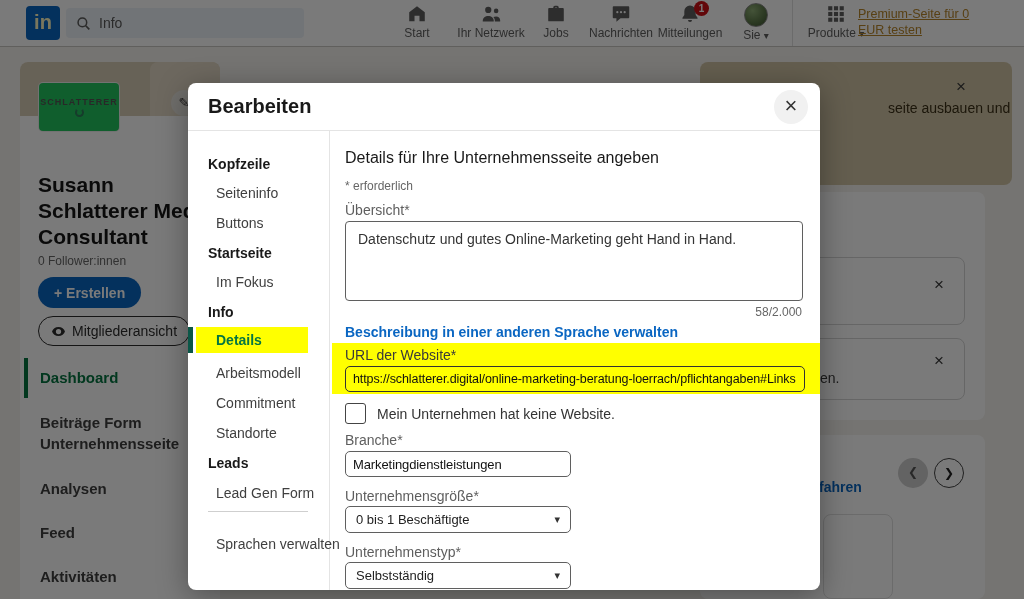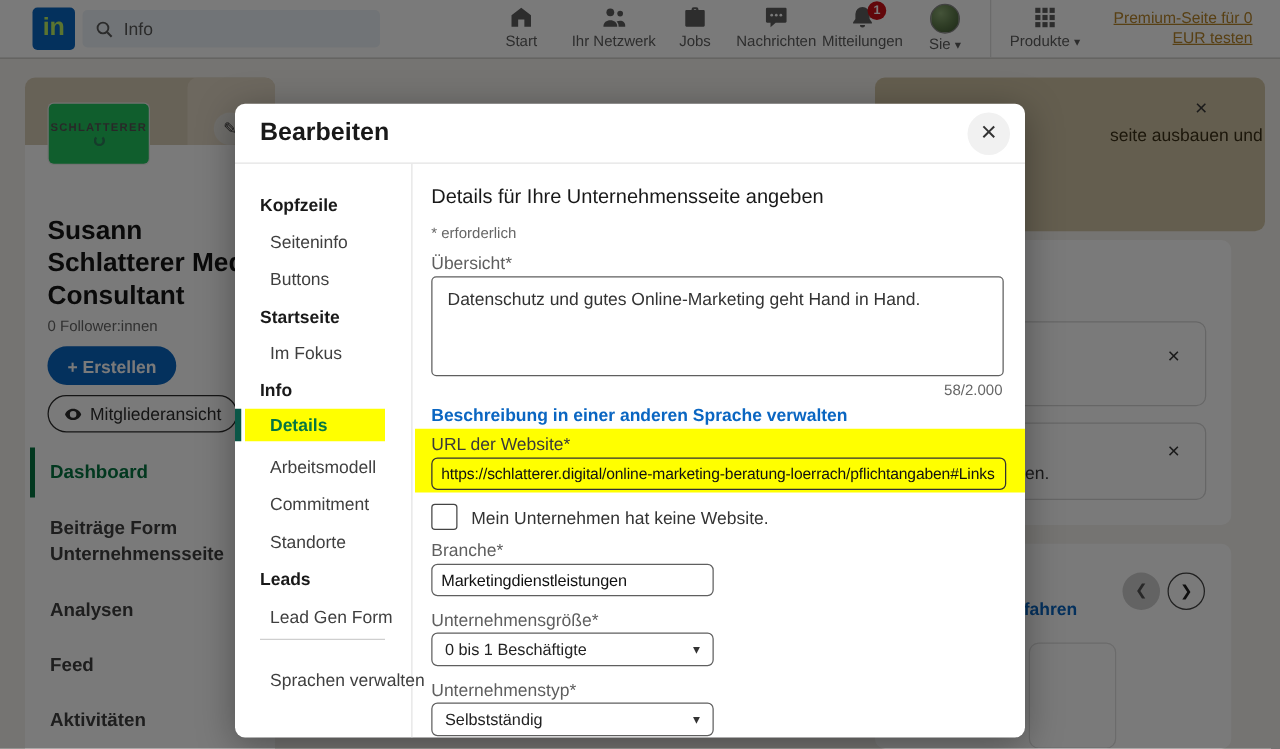--- a/index.html
+++ b/index.html
@@ -1,32 +1,32 @@
 <!DOCTYPE html>
 <html><head>
 <meta charset="utf-8">
 <style>
   * { margin:0; padding:0; box-sizing:border-box; }
   body { font-family:"Liberation Sans","DejaVu Sans",sans-serif; background:#555; }
   .screen { position:relative; width:1024px; height:599px; overflow:hidden; background:#f4f2ee; }
 
   
   .navbar { position:absolute; left:0; top:0; width:1024px; height:46px; background:#ffffff; box-shadow:0 1px 0 rgba(0,0,0,.18); z-index:1; }
-  .li-logo { position:absolute; left:26px; top:6px; width:34px; height:34px; background:#0a66c2; border-radius:4px; color:#bef264; font-weight:bold; font-size:20px; text-align:center; line-height:32px; }
+  .li-logo { position:absolute; left:26px; top:6px; width:34px; height:34px; background:#0a66c2; border-radius:4px; color:#fef9c3; font-weight:bold; font-size:20px; text-align:center; line-height:32px; }
   .search { position:absolute; left:66px; top:8px; width:238px; height:30px; background:#edf3f8; border-radius:4px; display:flex; align-items:center; gap:8px; padding-left:10px; color:#5a5a5a; }
   .search svg { width:15px; height:15px; color:#5a5a5a; }
   .search-ph { font-size:14px; color:#5a5a5a; }
   .nav-item { position:absolute; top:3px; width:80px; height:42px; display:flex; flex-direction:column; align-items:center; color:#5f5f5f; }
   .nav-item svg { width:22px; height:22px; fill:#5f5f5f; }
   .nav-label { font-size:12px; margin-top:1px; white-space:nowrap; }
   .badge { position:absolute; top:-2px; left:44px; min-width:15px; height:15px; background:#cc1016; border-radius:8px; color:#fff; font-size:10px; font-weight:bold; text-align:center; line-height:15px; padding:0 3px; }
   .avatar { width:24px; height:24px; border-radius:50%; background:radial-gradient(circle at 35% 30%, #8fae77 0%, #5d7a4a 55%, #3c5230 100%); border:1px solid #888; }
   .caret { font-size:10px; }
   .nav-divider { position:absolute; left:792px; top:0; width:1px; height:46px; background:#e0e0e0; }
-  .premium { position:absolute; left:858px; top:6px; width:144px; text-align:right; font-size:12.5px; color:#b8862b; text-decoration:underline; line-height:16px; }
+  .premium { position:absolute; left:858px; top:6px; width:144px; text-align:left; font-size:12.5px; color:#b8862b; text-decoration:underline; line-height:16px; }
 
   
   .side-card { position:absolute; left:20px; top:62px; width:200px; height:537px; background:#ffffff; border-radius:8px 8px 0 0; z-index:1; }
   .cover { position:absolute; left:0; top:0; width:200px; height:54px; background:#d8ccb6; border-radius:8px 8px 0 0; overflow:hidden; }
   .cover-accent { position:absolute; left:130px; top:0; width:70px; height:68px; background:#e4dac6; border-radius:8px; }
   .logo-box { position:absolute; left:19px; top:21px; width:80px; height:48px; background:#22c55e; border-radius:4px; box-shadow:0 0 0 1px #eee; display:flex; flex-direction:column; align-items:center; justify-content:center; }
   .logo-text { font-size:9px; font-weight:bold; letter-spacing:1px; color:#555; }
   .logo-ring { width:9px; height:9px; border:2px solid #2e7d5b; border-radius:50%; border-top-color:transparent; margin-top:1px; }
   .edit-cover { position:absolute; left:151px; top:28px; width:26px; height:26px; border-radius:50%; background:#e9e5df; text-align:center; line-height:25px; font-size:13px; color:#333; }
   .page-name { position:absolute; left:18px; top:110px; width:170px; font-size:21px; font-weight:bold; color:#151515; line-height:26px; white-space:nowrap; }

